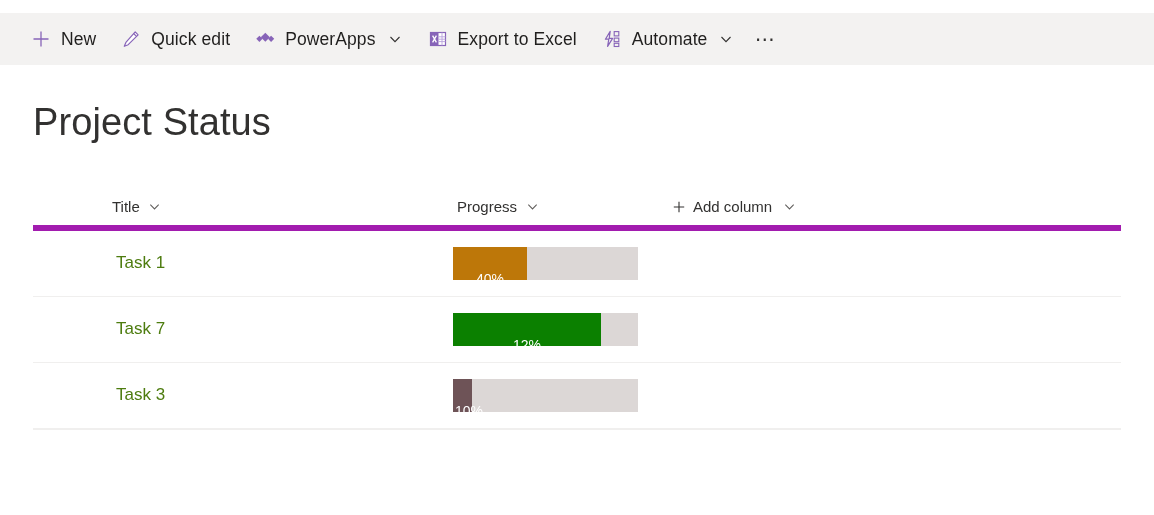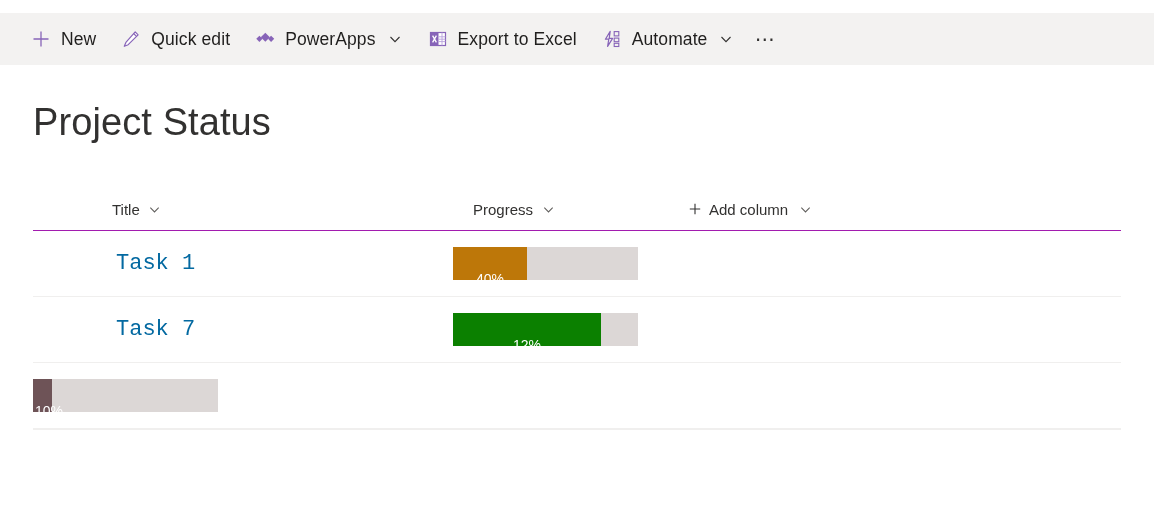--- a/index.html
+++ b/index.html
@@ -95,54 +95,53 @@
     margin-top: 44px;
     padding: 0 33px;
   }
   .list-inner {
     border-bottom: 1px solid #f0efee;
   }
   .row-header {
     display: flex;
     align-items: center;
     height: 42px;
-    border-bottom: 1px solid #a21caf;
+    border-bottom: 6px solid #a21caf;
     padding-left: 0;
     text-align: right;
   }
   .col {
     display: flex;
     align-items: center;
     gap: 5px;
     font-size: 15px;
     color: #323130;
     cursor: pointer;
     height: 32px;
     padding: 0 4px;
   }
   .col-title { width: 420px; padding-left: 79px; }
-  .col-progress { width: 215px; margin-left: 16px; }
+  .col-progress { width: 215px; }
   .col-add {
     color: #323130;
     gap: 7px;
   }
   .col-add .plus { color: #323130; display: inline-flex; align-items: center; }
 
   .row {
     display: flex;
     align-items: center;
     height: 66px;
     border-bottom: 1px solid #f0efee;
   }
   .cell-title {
     width: 420px;
     padding-left: 83px;
-    font-size: 22px;
-    color: #0369a1;
-    font-family: Liberation Mono, monospace;
+    font-size: 17px;
+    color: #4d7c0f;
   }
   .cell-progress {
     width: 215px;
   }
 
   .bar-track {
     position: relative;
     width: 185px;
     height: 33px;
     background: #dcd7d6;
@@ -306,20 +305,21 @@
         <div class="cell-title">Task 7</div>
         <div class="cell-progress">
           <div class="bar-track" style="background: rgb(220, 215, 214);">
             <div class="bar-fill" style="width: 80%; background: rgb(11, 128, 0);"></div>
             <div class="bar-label centered" style="width: 80%;">12%</div>
           </div>
         </div>
       </div>
 
       <div class="row">
+        <div class="cell-title">Task 3</div>
         <div class="cell-progress">
           <div class="bar-track" style="background: rgb(220, 215, 214);">
             <div class="bar-fill" style="width: 10%; background: rgb(110, 83, 87);"></div>
             <div class="bar-label overflow">10%</div>
           </div>
         </div>
       </div>
 
     </div>
   </div>

